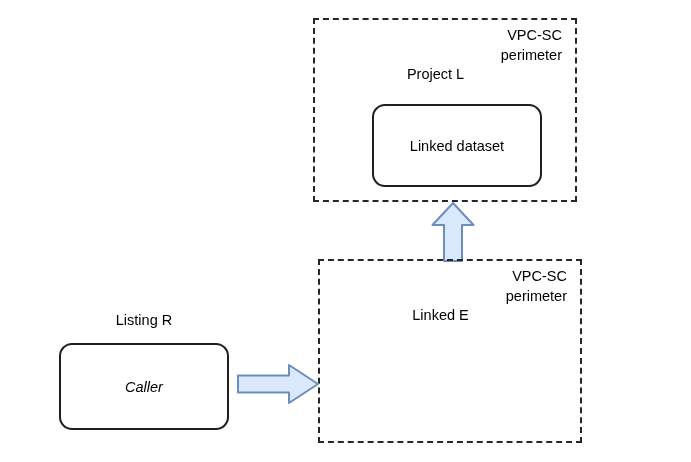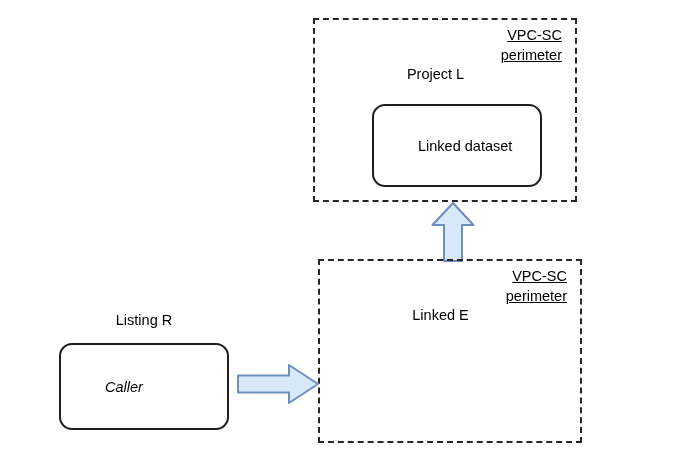--- a/index.html
+++ b/index.html
@@ -33,45 +33,44 @@
   .label {
     position: absolute;
     color: #000000;
     font-size: 14.5px;
     line-height: 20px;
     white-space: pre-line;
     font-family: "Liberation Sans", sans-serif;
   }
   .perimeter-label {
     text-align: right;
-    text-decoration: underline;
   }
   .project-label {
     text-align: center;
   }
 
   #perimeter-label-l { left: 377px; top: 25px;  width: 185px; }
   #project-label-l   { left: 343px; top: 64px;  width: 185px; }
   #perimeter-label-e { left: 382px; top: 266px; width: 185px; }
   #project-label-e   { left: 348px; top: 305px; width: 185px; }
   #project-label-r   { left: 59px;  top: 310px; width: 170px; }
 
   
   .node {
     position: absolute;
     box-sizing: border-box;
     border: 2px solid #1f1f1f;
     border-radius: 13px;
     background: #ffffff;
     display: flex;
     align-items: center;
+    justify-content: center;
     color: #000000;
     font-size: 14.5px;
     font-family: "Liberation Sans", sans-serif;
-    padding-left: 44px;
   }
   #node-linked-dataset { left: 372px; top: 104px; width: 170px; height: 83px; }
   #node-listing        { left: 386px; top: 344px; width: 170px; height: 86px; }
   #node-caller         { left: 59px;  top: 343px; width: 170px; height: 87px; font-style: italic; }
 
   
   .block-arrow {
     position: absolute;
     display: block;
   }

